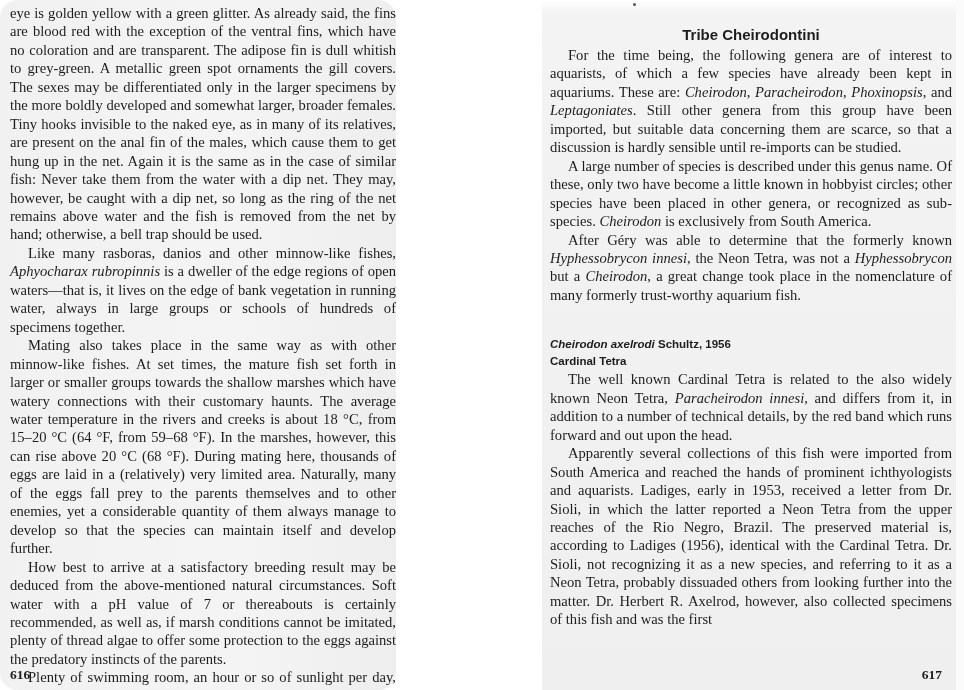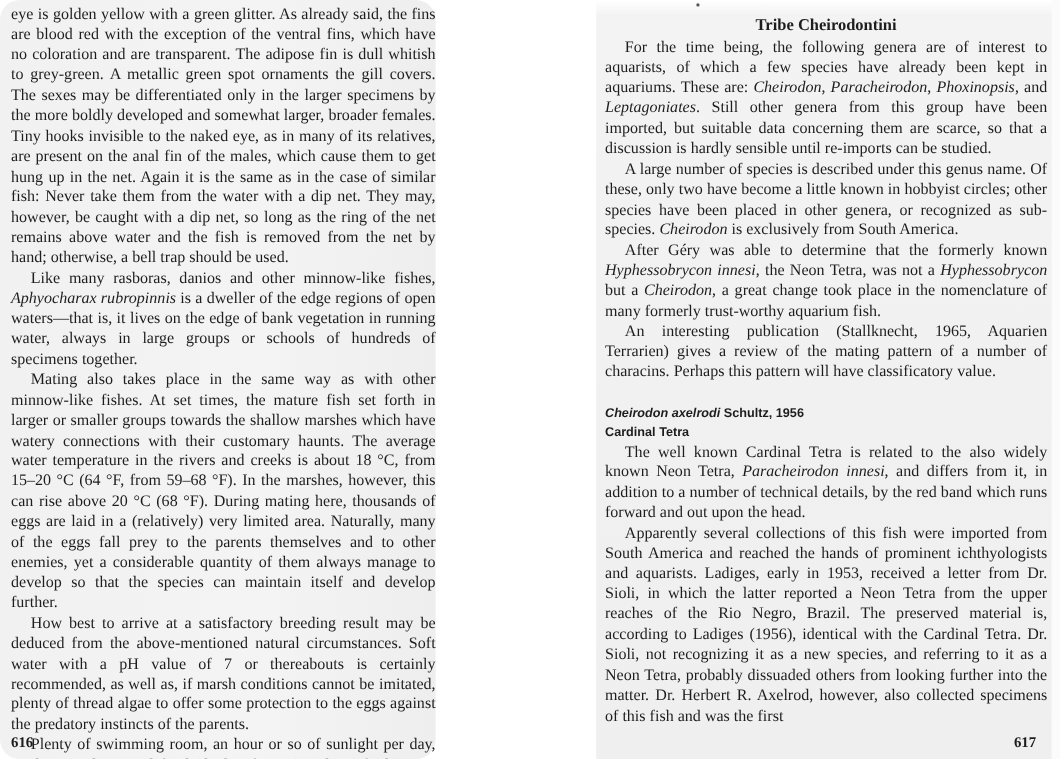--- a/index.html
+++ b/index.html
@@ -29,22 +29,22 @@
   #right-page::after {
     content:""; position:absolute; top:0; right:0; width:8px; height:690px; background:#fbfbfb;
   }
   .text {
     font-size:14.6px; line-height:18.45px; text-align:justify; hyphens:manual;
   }
   .text p { margin:0; text-indent:0; }
   .text p.ind { text-indent:18px; }
   .text i { font-style:italic; }
   .heading {
-    font-family:Liberation Serif, serif;
-    font-weight:bold; text-align:center; font-size:15px; line-height:18px; margin:4px;
+    font-family:Liberation Sans, sans-serif;
+    font-weight:bold; text-align:center; font-size:15px; line-height:18px; margin:16px;
   }
   .subhead {
     font-family:"Liberation Sans","DejaVu Sans",sans-serif;
     font-weight:bold; font-size:11.5px; line-height:17px; margin:0;
   }
   .page-number {
     position:absolute; bottom:7px; font-weight:bold; font-size:13.5px;
   }
   #left-page .page-number { left:10px; }
   #right-page .page-number { right:22px; }
@@ -70,24 +70,23 @@
 <div class="page" id="right-page">
   <span class="dot"></span>
   <h2 class="heading" style="margin-bottom:2px;">Tribe Cheirodontini</h2>
   <div class="text" id="tribe-text">
       <p class="ind"><span>For the time being, the following genera are of interest to aquarists, of which a few species have already been kept in aquariums. These are: </span><i>Cheirodon</i><span>, </span><i>Paracheirodon</i><span>, </span><i>Phoxinopsis</i><span>, and </span><i>Leptagoniates</i><span>. Still other genera from this group have been imported, but suitable data concerning them are scarce, so that a discussion is hardly sensible until re-imports can be studied.</span></p>
     </div>
 
   <div class="text" id="genus-text">
       <p class="ind"><span>A large number of species is described under this genus name. Of these, only two have become a little known in hobbyist circles; other species have been placed in other genera, or recognized as sub­species. </span><i>Cheirodon</i><span> is exclusively from South America.</span></p>
       <p class="ind"><span>After Géry was able to determine that the formerly known </span><i>Hyphessobrycon innesi</i><span>, the Neon Tetra, was not a </span><i>Hyphessobrycon</i><span> but a </span><i>Cheirodon</i><span>, a great change took place in the nomenclature of many formerly trust-worthy aquarium fish.</span></p>
-      <p class="ind"><span>An interesting publication (Stallknecht, 1965, Aquarien Terrarien) gives a review of the mating pattern of a number of characins. Perhaps this pattern will have classificatory value.</span></p>
     </div>
 
-  <div class="subhead" style="margin-top:20px;">
+  <div class="subhead" style="margin-top:32px;">
     <i>Cheirodon axelrodi</i><span> Schultz, 1956</span>
   </div>
   <div class="subhead">Cardinal Tetra</div>
   <div class="text" id="species-text">
       <p class="ind"><span>The well known Cardinal Tetra is related to the also widely known Neon Tetra, </span><i>Paracheirodon innesi</i><span>, and differs from it, in addition to a number of technical details, by the red band which runs forward and out upon the head.</span></p>
       <p class="ind"><span>Apparently several collections of this fish were imported from South America and reached the hands of prominent ichthyologists and aquarists. Ladiges, early in 1953, received a letter from Dr. Sioli, in which the latter reported a Neon Tetra from the upper reaches of the Rio Negro, Brazil. The preserved material is, according to Ladiges (1956), identical with the Cardinal Tetra. Dr. Sioli, not recognizing it as a new species, and referring to it as a Neon Tetra, probably dis­suaded others from looking further into the matter. Dr. Herbert R. Axelrod, however, also collected specimens of this fish and was the first</span></p>
     </div>
 
   <div class="page-number">617</div>
 </div>

